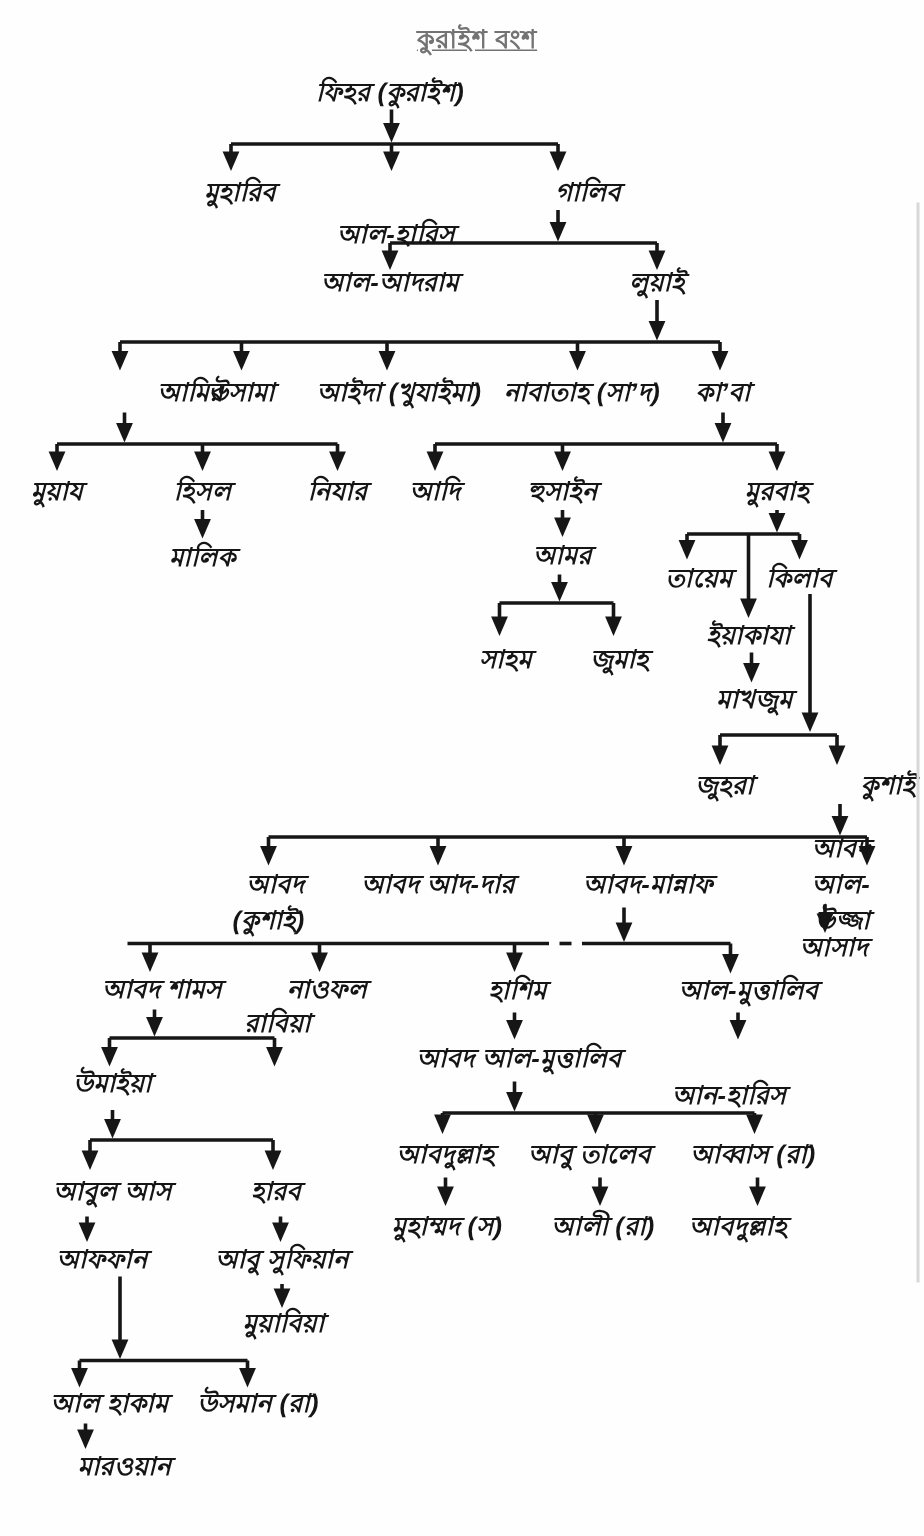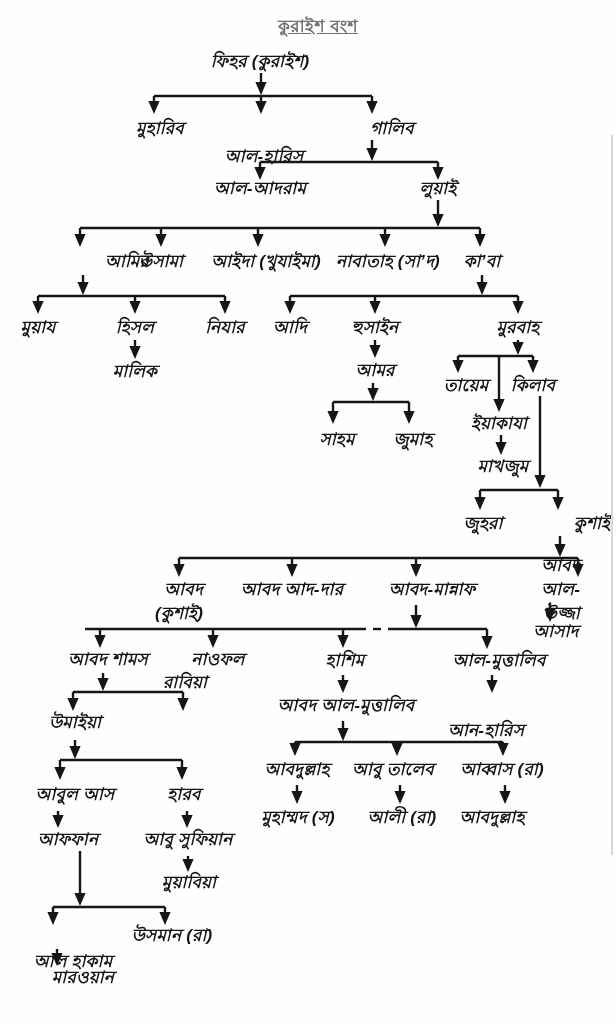--- a/index.html
+++ b/index.html
@@ -210,21 +210,21 @@
       <div class="node" style="left: 499px; top: 661px;">আল-মুত্তালিব</div>
       <div class="node" style="left: 75px; top: 723px;">উমাইয়া</div>
       <div class="node" style="left: 185px; top: 683px;">রাবিয়া</div>
       <div class="node" style="left: 346px; top: 706px;">আবদ আল-মুত্তালিব</div>
       <div class="node" style="left: 486px; top: 705px; margin-top: 26px;">আন-হারিস</div>
       <div class="node" style="left: 75px; top: 795px;">আবুল আস</div>
       <div class="node" style="left: 184px; top: 795px;">হারব</div>
       <div class="node" style="left: 68px; top: 840px;">আফফান</div>
       <div class="node" style="left: 188px; top: 840px;">আবু সুফিয়ান</div>
       <div class="node" style="left: 189px; top: 883px;">মুয়াবিয়া</div>
-      <div class="node" style="left: 73px; top: 936px; margin-top: 26px;">আল হাকাম</div>
+      <div class="node" style="left: 73px; top: 936px;">আল হাকাম</div>
       <div class="node" style="left: 172px; top: 936px;">উসমান (রা)</div>
       <div class="node" style="left: 63px; top: 978px; margin-left: 20px;">মারওয়ান</div>
       <div class="node" style="left: 297px; top: 770px;">আবদুল্লাহ</div>
       <div class="node" style="left: 393px; top: 770px;">আবু তালেব</div>
       <div class="node" style="left: 502px; top: 770px;">আব্বাস (রা)</div>
       <div class="node" style="left: 298px; top: 818px;">মুহাম্মদ (স)</div>
       <div class="node" style="left: 402px; top: 818px;">আলী (রা)</div>
       <div class="node" style="left: 492px; top: 818px;">আবদুল্লাহ</div>
     </div>
   <div class="scan-edge" style="left:611px;top:135px;height:720px"></div>

